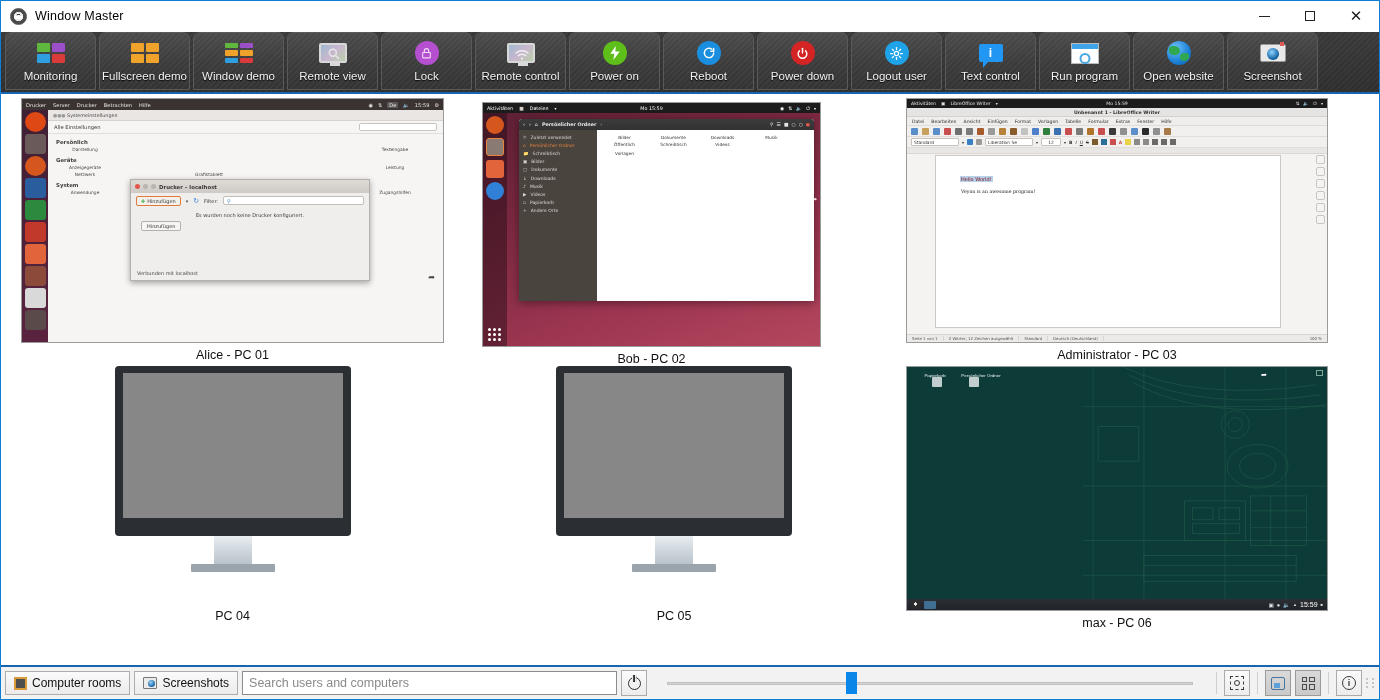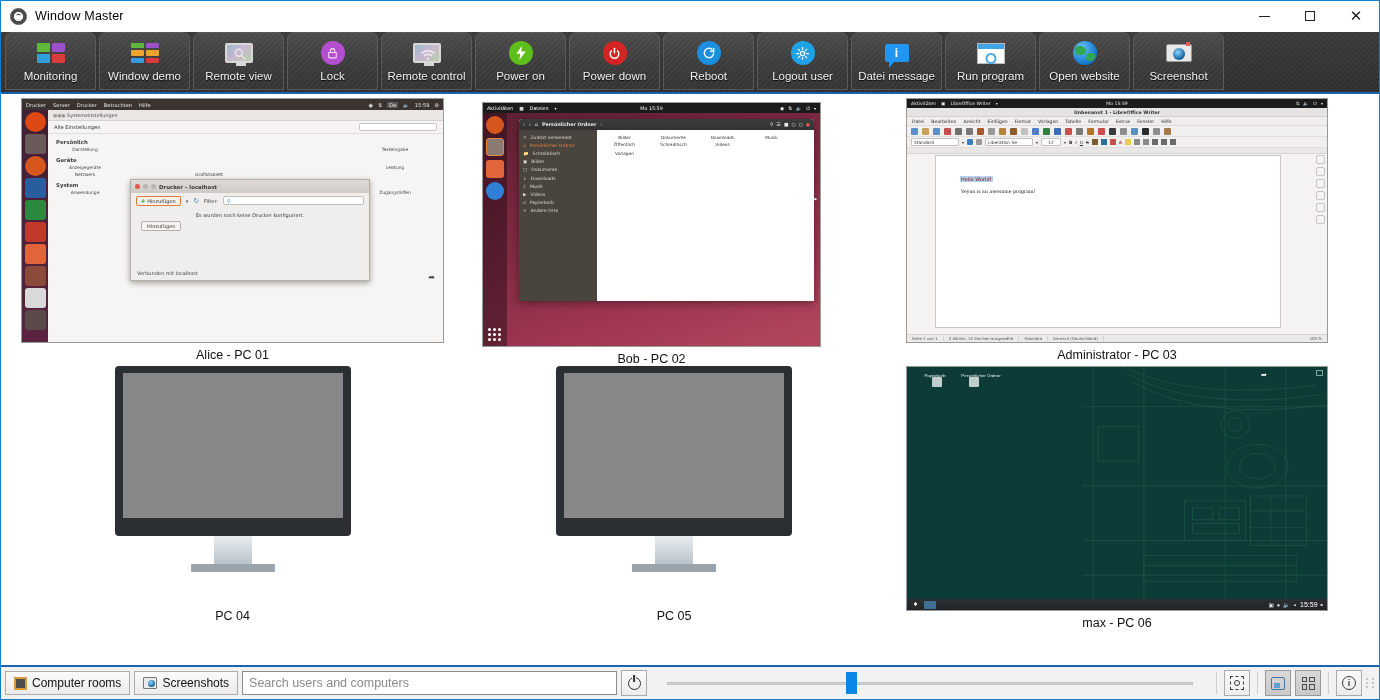--- a/index.html
+++ b/index.html
@@ -309,20 +309,31 @@
         <div class="ic-grid4">
             <i style="background:#5fb83d"></i>
             <i style="background:#9b4fc8"></i>
             <i style="background:#2f9fe0"></i>
             <i style="background:#d93b3b"></i>
           </div>
       </div>
       <div class="lbl">Monitoring</div>
     </div>
 
+    <div class="tbtn">
+      <div class="ic">
+        <div class="ic-grid4">
+            <i style="background:#f0a32a"></i>
+            <i style="background:#f0a32a"></i>
+            <i style="background:#f0a32a"></i>
+            <i style="background:#f0a32a"></i>
+          </div>
+      </div>
+      <div class="lbl">Fullscreen demo</div>
+    </div>
 
     <div class="tbtn">
       <div class="ic">
         <div class="ic-grid6">
             <i style="background:#5fb83d"></i>
             <i style="background:#9b4fc8"></i>
             <i style="background:#f0a32a"></i>
             <i style="background:#f0a32a"></i>
             <i style="background:#2f9fe0"></i>
             <i style="background:#d93b3b"></i>
@@ -374,40 +385,40 @@
             <svg width="12" height="14" viewBox="0 0 12 18" fill="#fff">
               <polygon points="7,0 0,10 5,10 4,18 12,7 6.5,7"></polygon>
             </svg>
           </div>
       </div>
       <div class="lbl">Power on</div>
     </div>
 
     <div class="tbtn">
       <div class="ic">
+        <div class="circ" style="background:#1a8fe0">
+            <svg width="14" height="14" viewBox="0 0 24 24" fill="none" stroke="#fff" stroke-width="2.4" stroke-linecap="round">
+              <path d="M20 12a8 8 0 1 1-3-6.3"></path>
+              <polyline points="20 4 20 9 15 9"></polyline>
+            </svg>
+          </div>
+      </div>
+      <div class="lbl">Reboot</div>
+    </div>
+
+    <div class="tbtn">
+      <div class="ic">
         <div class="circ" style="background:#d42424">
             <svg width="13" height="13" viewBox="0 0 24 24" fill="none" stroke="#fff" stroke-width="2.6" stroke-linecap="round">
               <path d="M6.5 7a8 8 0 1 0 11 0"></path>
               <line x1="12" y1="2.5" x2="12" y2="11"></line>
             </svg>
           </div>
       </div>
       <div class="lbl">Power down</div>
-    </div>
-
-    <div class="tbtn">
-      <div class="ic">
-        <div class="circ" style="background:#1a8fe0">
-            <svg width="14" height="14" viewBox="0 0 24 24" fill="none" stroke="#fff" stroke-width="2.4" stroke-linecap="round">
-              <path d="M20 12a8 8 0 1 1-3-6.3"></path>
-              <polyline points="20 4 20 9 15 9"></polyline>
-            </svg>
-          </div>
-      </div>
-      <div class="lbl">Reboot</div>
     </div>
 
     <div class="tbtn">
       <div class="ic">
         <div class="circ" style="background:#1fa3e8">
             <svg width="15" height="15" viewBox="0 0 24 24" fill="none" stroke="#fff" stroke-width="2" stroke-linecap="round">
               <circle cx="12" cy="12" r="3.4"></circle>
               <line x1="12" y1="2.5" x2="12" y2="5.5"></line>
               <line x1="12" y1="18.5" x2="12" y2="21.5"></line>
               <line x1="2.5" y1="12" x2="5.5" y2="12"></line>
@@ -419,21 +430,21 @@
             </svg>
           </div>
       </div>
       <div class="lbl">Logout user</div>
     </div>
 
     <div class="tbtn">
       <div class="ic">
         <div class="speech">i</div>
       </div>
-      <div class="lbl">Datei message</div>
+      <div class="lbl">Text control</div>
     </div>
 
     <div class="tbtn">
       <div class="ic">
         <div class="winbox">
             <span class="bar"></span>
             <span class="dot"></span>
           </div>
       </div>
       <div class="lbl">Run program</div>

